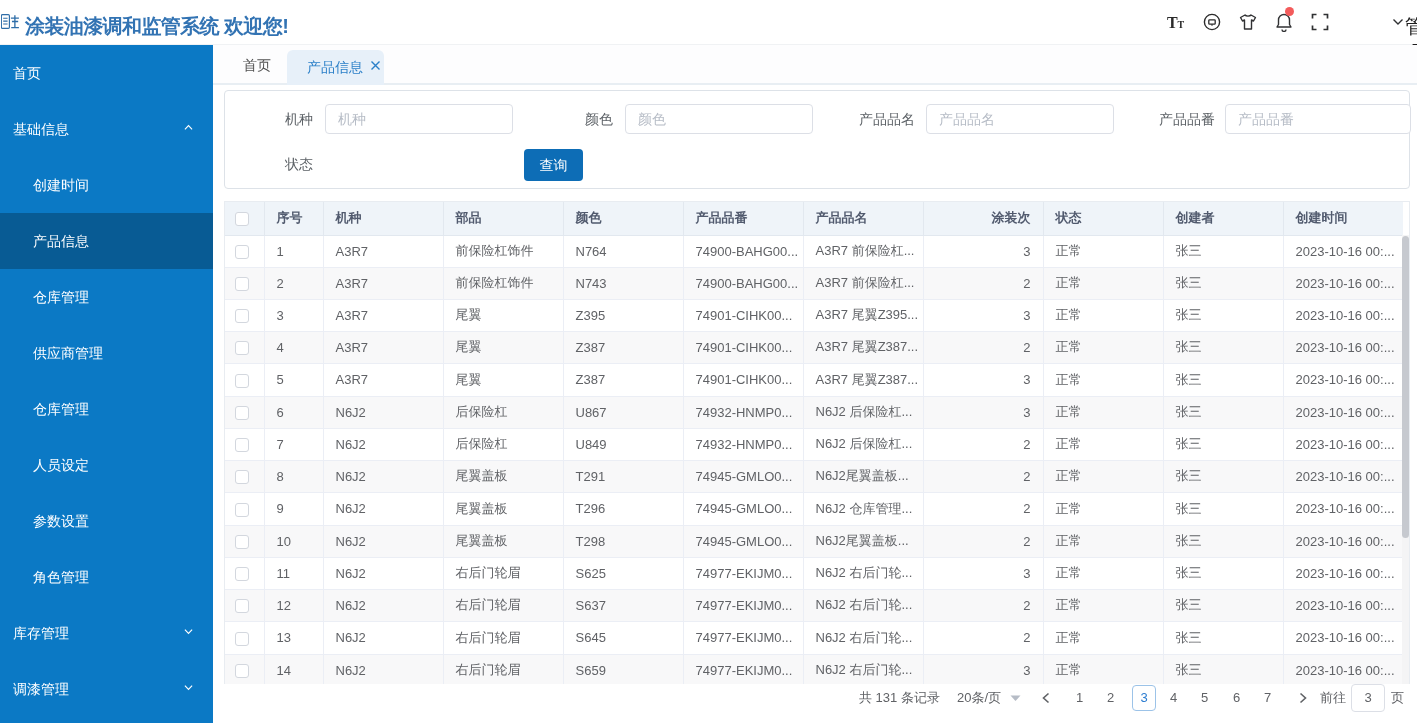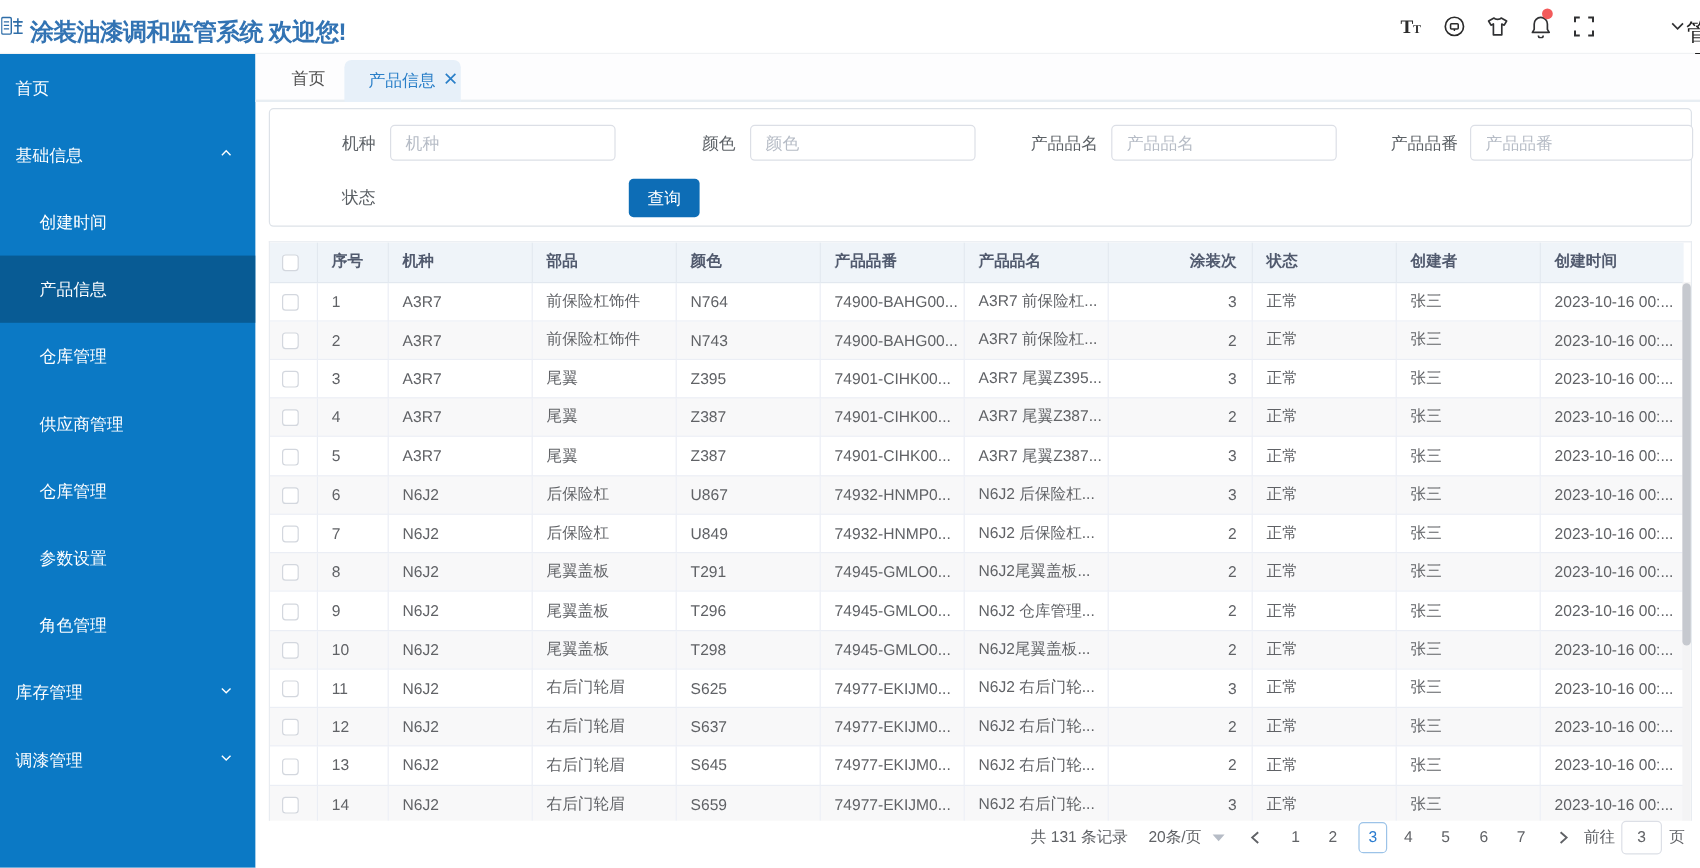--- a/index.html
+++ b/index.html
@@ -94,20 +94,21 @@
   <div class="mi">基础信息
     <svg class="arrow" viewBox="0 0 10 10">
         <path d="M1 7 L5 3 L9 7" stroke="#fff" stroke-width="1.3" fill="none"></path>
       </svg>
   </div>
   <div class="mi sub">创建时间</div>
   <div class="mi sub active">产品信息</div>
   <div class="mi sub">仓库管理</div>
   <div class="mi sub">供应商管理</div>
   <div class="mi sub">仓库管理</div>
+  <div class="mi sub">人员设定</div>
   <div class="mi sub">参数设置</div>
   <div class="mi sub">角色管理</div>
   <div class="mi">库存管理
     <svg class="arrow" viewBox="0 0 10 10">
         <path d="M1 3 L5 7 L9 3" stroke="#fff" stroke-width="1.3" fill="none"></path>
       </svg>
   </div>
   <div class="mi">调漆管理
     <svg class="arrow" viewBox="0 0 10 10">
         <path d="M1 3 L5 7 L9 3" stroke="#fff" stroke-width="1.3" fill="none"></path>

